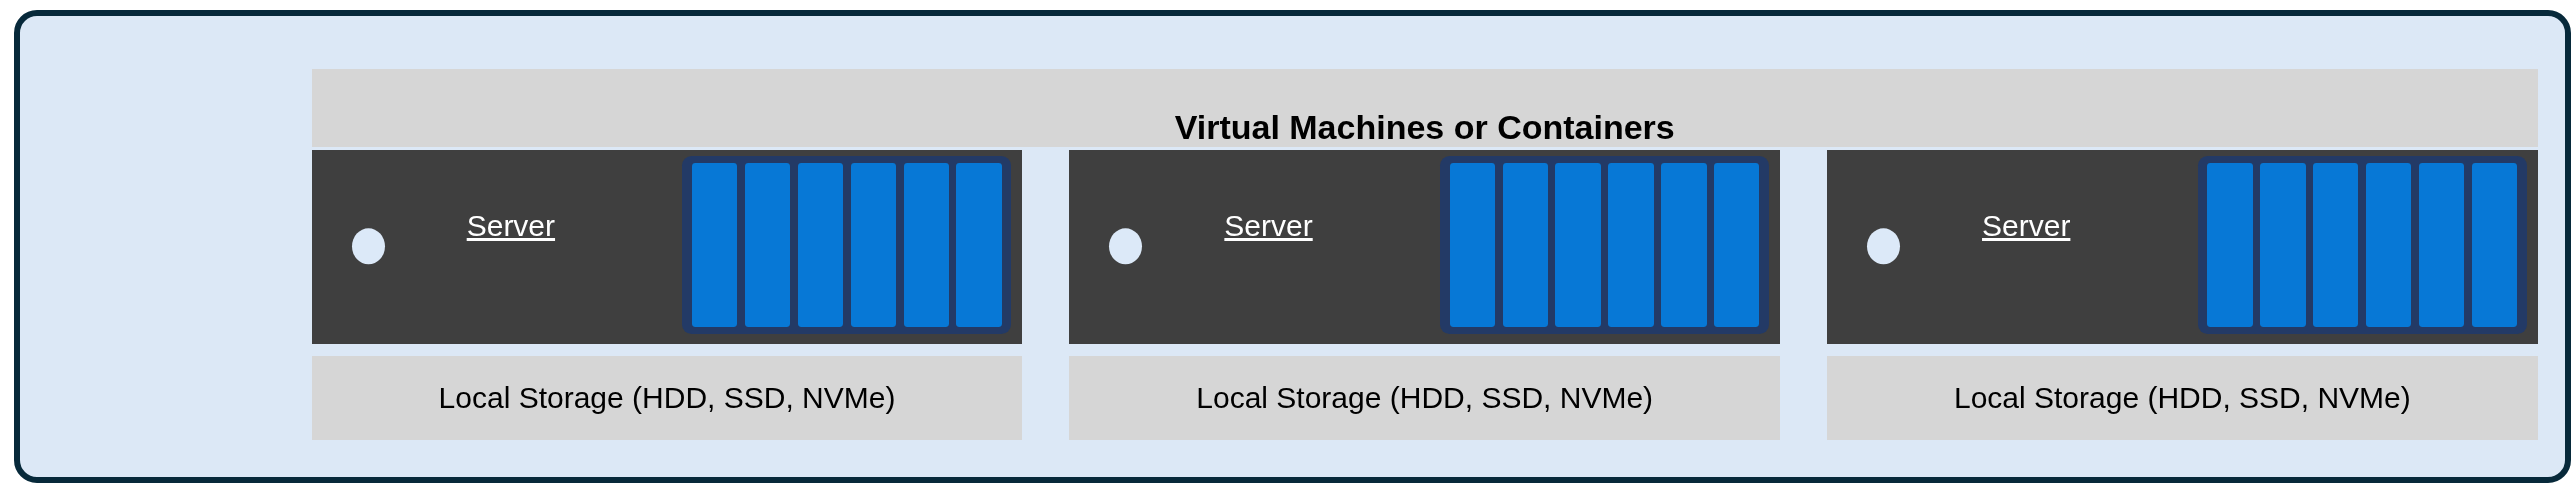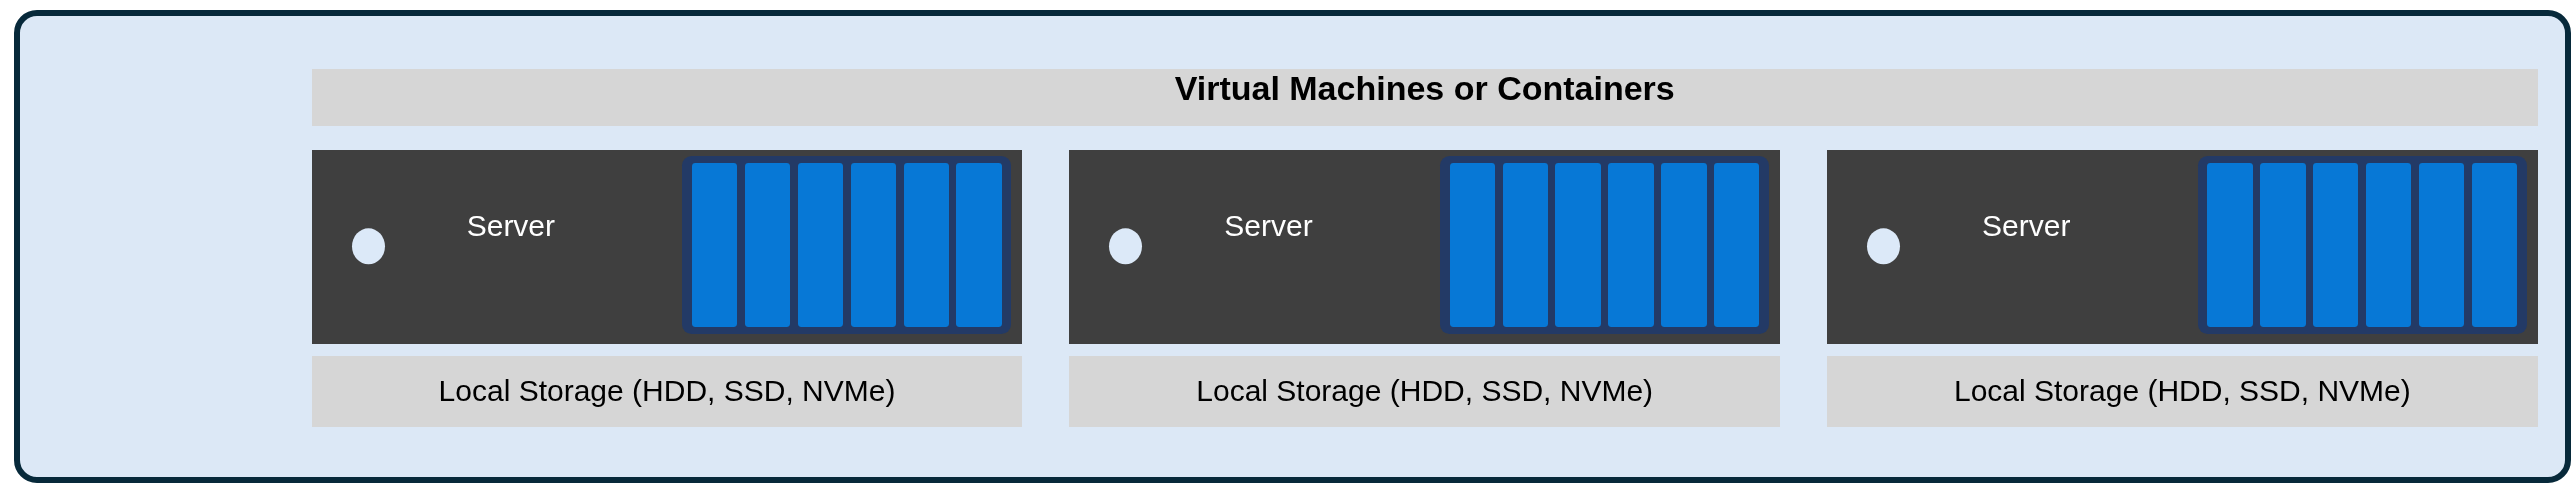--- a/index.html
+++ b/index.html
@@ -37,23 +37,23 @@
     width: 247px;
     font-size: 30px;
     line-height: 1.2;
     color: var(--text_dark);
     white-space: pre-line;
   }
 
   .vm-header {
     position: absolute;
     left: 292px; top: 53px;
-    width: 2226px; height: 57px;
+    width: 2226px; height: 78px;
     background: var(--bar_gray);
-    display: flex; align-items: flex-start; justify-content: center;
+    display: flex; align-items: flex-end; justify-content: center;
   }
   .vm-header-label {
     font-size: 34px;
     font-weight: bold;
     color: var(--text_dark);
   }
 
   .server-row {
     position: absolute;
     left: 292px; top: 134px;
@@ -71,40 +71,41 @@
     transform: translateY(-52%);
     width: 33px; height: 36px;
     border-radius: 50%;
     background: var(--led_light);
   }
   .server-label {
     position: absolute;
     left: 155px; top: 59px;
     font-size: 30px;
     color: var(--text_light);
+    text-decoration: underline;
   }
   .disk-array {
     position: absolute;
     right: 11px; top: 6.2px;
     width: 329px; height: 178px;
     background: var(--disk_frame_navy);
     border-radius: 9.6px;
     display: flex; gap: 7.5px;
     padding: 6.9px 9.6px;
   }
   .disk {
     flex: 1 1 0;
     background: var(--disk_blue);
     border-radius: 3.4px;
   }
 
   .storage-row {
     position: absolute;
     left: 292px; top: 340px;
-    width: 2226px; height: 71px;
+    width: 2226px; height: 84px;
     display: flex; gap: 47px;
   }
   .storage {
     flex: 1 1 0;
     background: var(--bar_gray);
     display: flex; align-items: center; justify-content: center;
   }
   .storage-label {
     font-size: 30px;
     color: var(--text_dark);

